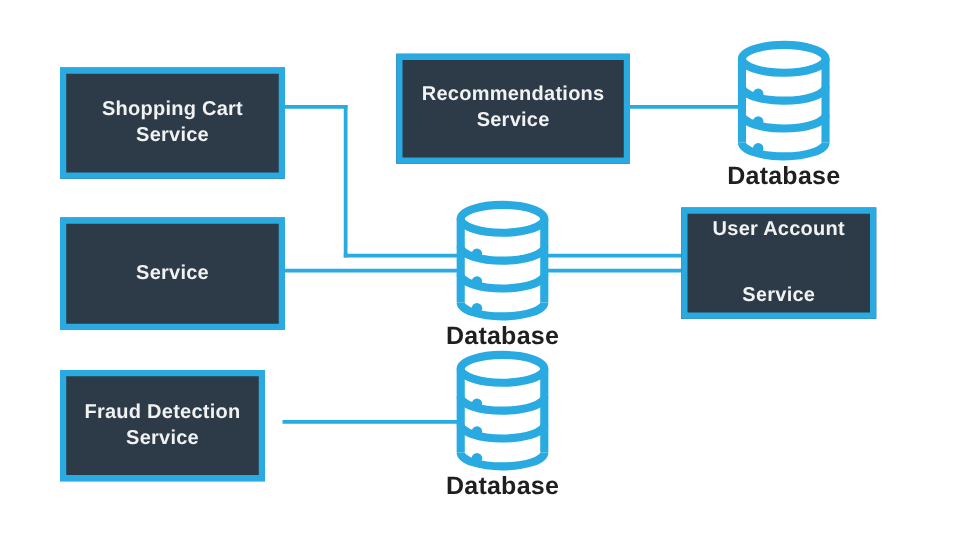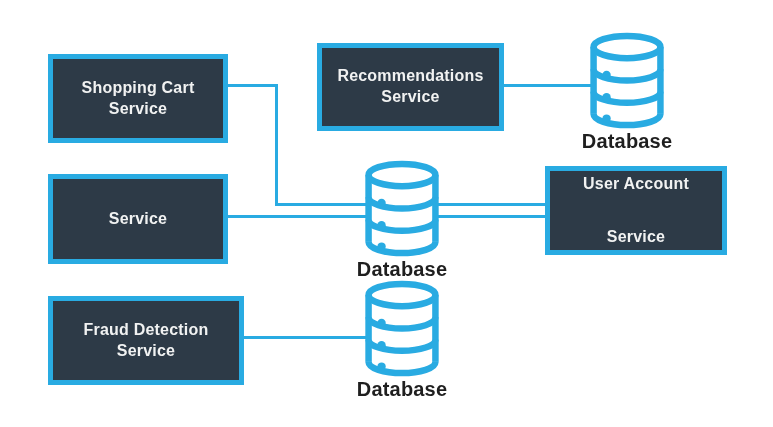--- a/index.html
+++ b/index.html
@@ -145,23 +145,23 @@
 
   <div class="node" style="left:306px; top:43px; width:187px; height:88px;margin-left:11px;">
     <span>Recommendations</span>
     <span>Service</span>
   </div>
 
   <div class="node" style="left:48px; top:174px; width:180px; height:90px;">
     <span>Service</span>
   </div>
 
-  <div class="node" style="left:545px; top:166px; width:182px; height:89px;gap:32px;">
+  <div class="node" style="left:545px; top:166px; width:156px; height:89px;gap:32px;">
     <span>User Account</span>
     <span>Service</span>
   </div>
 
-  <div class="node" style="left:48px; top:296px; width:196px; height:89px;">
+  <div class="node" style="left:48px; top:296px; width:164px; height:89px;">
     <span>Fraud Detection</span>
     <span>Service</span>
   </div>
 
 </div>
 
 </body></html>

